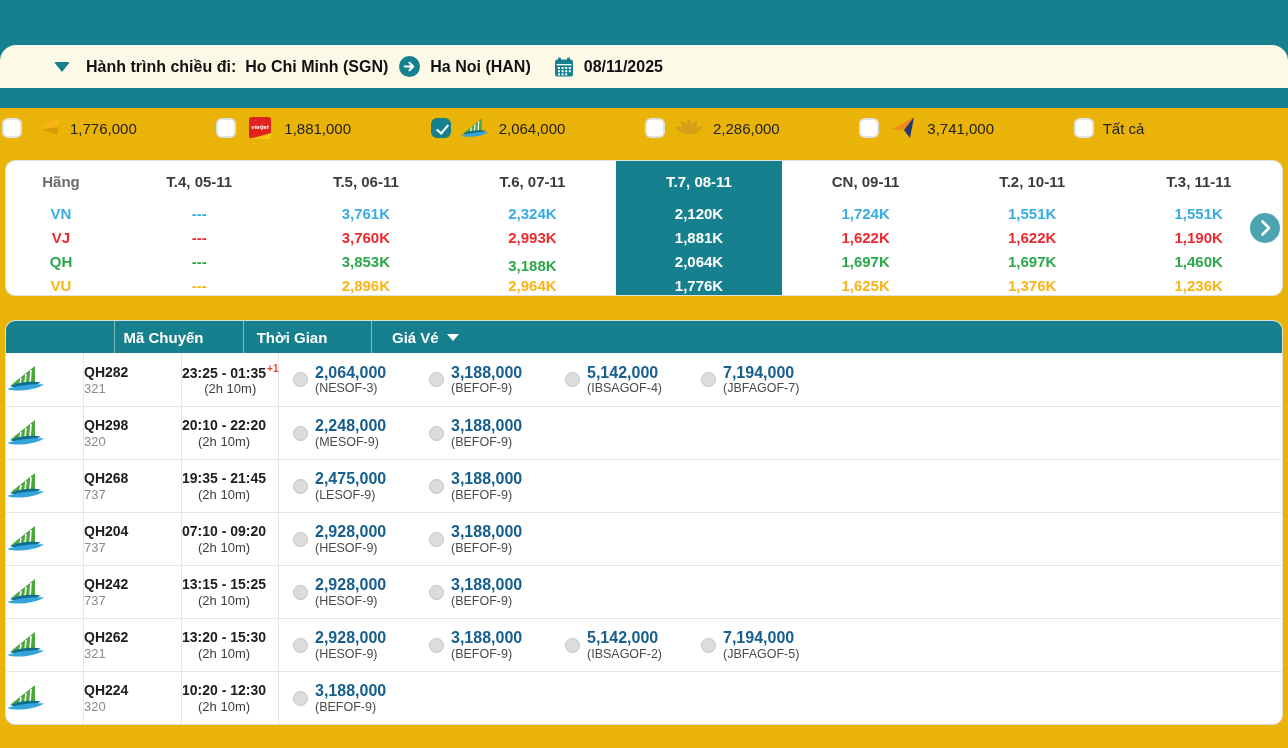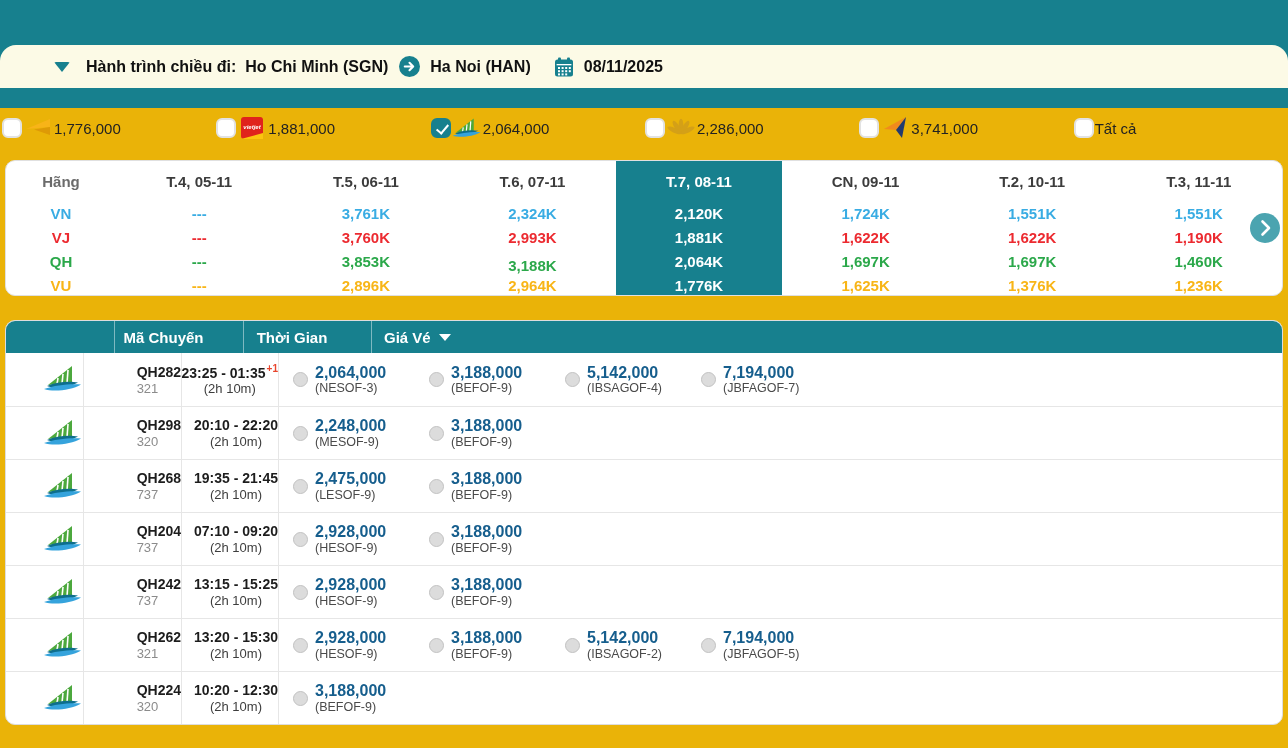--- a/index.html
+++ b/index.html
@@ -15,21 +15,21 @@
   .journey-bar{background:var(--beige);height:43px;border-radius:16px 16px 0 0;
                display:flex;align-items:center;padding-left:54px;font-size:16px;font-weight:600;color:#111;}
   .journey-bar .seg{margin-right:9px;white-space:nowrap;}
   .caret-down{width:0;height:0;border-left:8px solid transparent;border-right:8px solid transparent;
               border-top:10px solid var(--teal);margin-right:16px;border-radius:2px;}
   .jicon{display:inline-flex;margin:0 10px 0 2px;}
   .teal-strip{height:20px;background:var(--teal);}
 
   
   .filter-row{display:grid;grid-template-columns:repeat(6,1fr);align-items:center;height:40px;padding-left:2px;}
-  .filter-chip{display:flex;align-items:center;gap:1px;font-size:15px;color:#222;cursor:pointer;}
+  .filter-chip{display:flex;align-items:center;gap:9px;font-size:15px;color:#222;cursor:pointer;}
   .checkbox{width:20px;height:20px;border:2px solid #e2e2e2;border-radius:6px;background:#fff;flex:0 0 auto;}
   .checkbox.checked{background:var(--teal);border-color:var(--teal);}
   .checkbox.checked::after{content:"";display:block;width:5px;height:10px;margin:2px 0 0 6px;
         border-right:2.5px solid #fff;border-bottom:2.5px solid #fff;transform:rotate(40deg);}
   .logo-slot{display:inline-flex;align-items:center;width:30px;justify-content:center;}
 
   
   .matrix-card{position:relative;margin:12px 5px 0;height:136px;border:1px solid #e0e0e0;
                border-radius:10px;overflow:hidden;background:#fff;}
   .matrix-highlight{position:absolute;top:0;bottom:0;background:var(--teal);
@@ -44,26 +44,26 @@
   .m-cell.sel{color:#fff !important;font-weight:700;}
   .next-day-btn{position:absolute;z-index:2;right:2px;top:50%;transform:translateY(-50%);
         width:30px;height:30px;border:none;background:transparent;cursor:pointer;padding:0;}
 
   
   .flight-card{margin:24px 5px 0;border:1px solid #ddd;border-radius:10px;overflow:hidden;background:#fff;}
   .f-header{display:grid;grid-template-columns:77px 98px 97px 1fr;height:32px;background:var(--teal);
             color:#fff;font-size:15px;font-weight:700;align-items:center;gap:31px;}
   .f-header .hcell{display:flex;align-items:center;justify-content:center;height:100%;}
   .f-header .hcell+.hcell{border-left:1px solid rgba(255,255,255,.45);}
-  .f-header .hcell.price-h{justify-content:flex-start;padding-left:12px;gap:8px;}
+  .f-header .hcell.price-h{justify-content:flex-start;padding-left:20px;gap:8px;}
   .sort-caret{width:0;height:0;border-left:6px solid transparent;border-right:6px solid transparent;
               border-top:7px solid #fff;}
   .f-row{display:grid;grid-template-columns:77px 98px 97px 1fr;height:53px;align-items:center;}
   .f-row+.f-row{border-top:1px solid #e6e6e6;}
-  .f-cell{height:100%;display:flex;align-items:center;justify-content:flex-end;}
+  .f-cell{height:100%;display:flex;align-items:center;justify-content:flex-start;}
   .f-cell.bordered{border-left:1px solid #e6e6e6;}
   .code-block{width:max-content;text-align:left;}
   .code-block .fno{font-size:14px;font-weight:700;color:#1d1d1d;}
   .code-block .craft{font-size:13px;color:#8b8b8b;margin-top:1px;}
   .time-block{text-align:center;}
   .time-block .t{font-size:14px;font-weight:700;color:#1d1d1d;position:relative;white-space:nowrap;}
   .time-block .t sup{color:#e8442c;font-size:10px;font-weight:700;margin-left:1px;}
   .time-block .d{font-size:13px;color:#3d3d3d;margin-top:1px;}
   .fares{justify-content:flex-start;padding-left:14px;gap:0;}
   .fare{width:136px;display:flex;align-items:center;gap:7px;cursor:pointer;}

